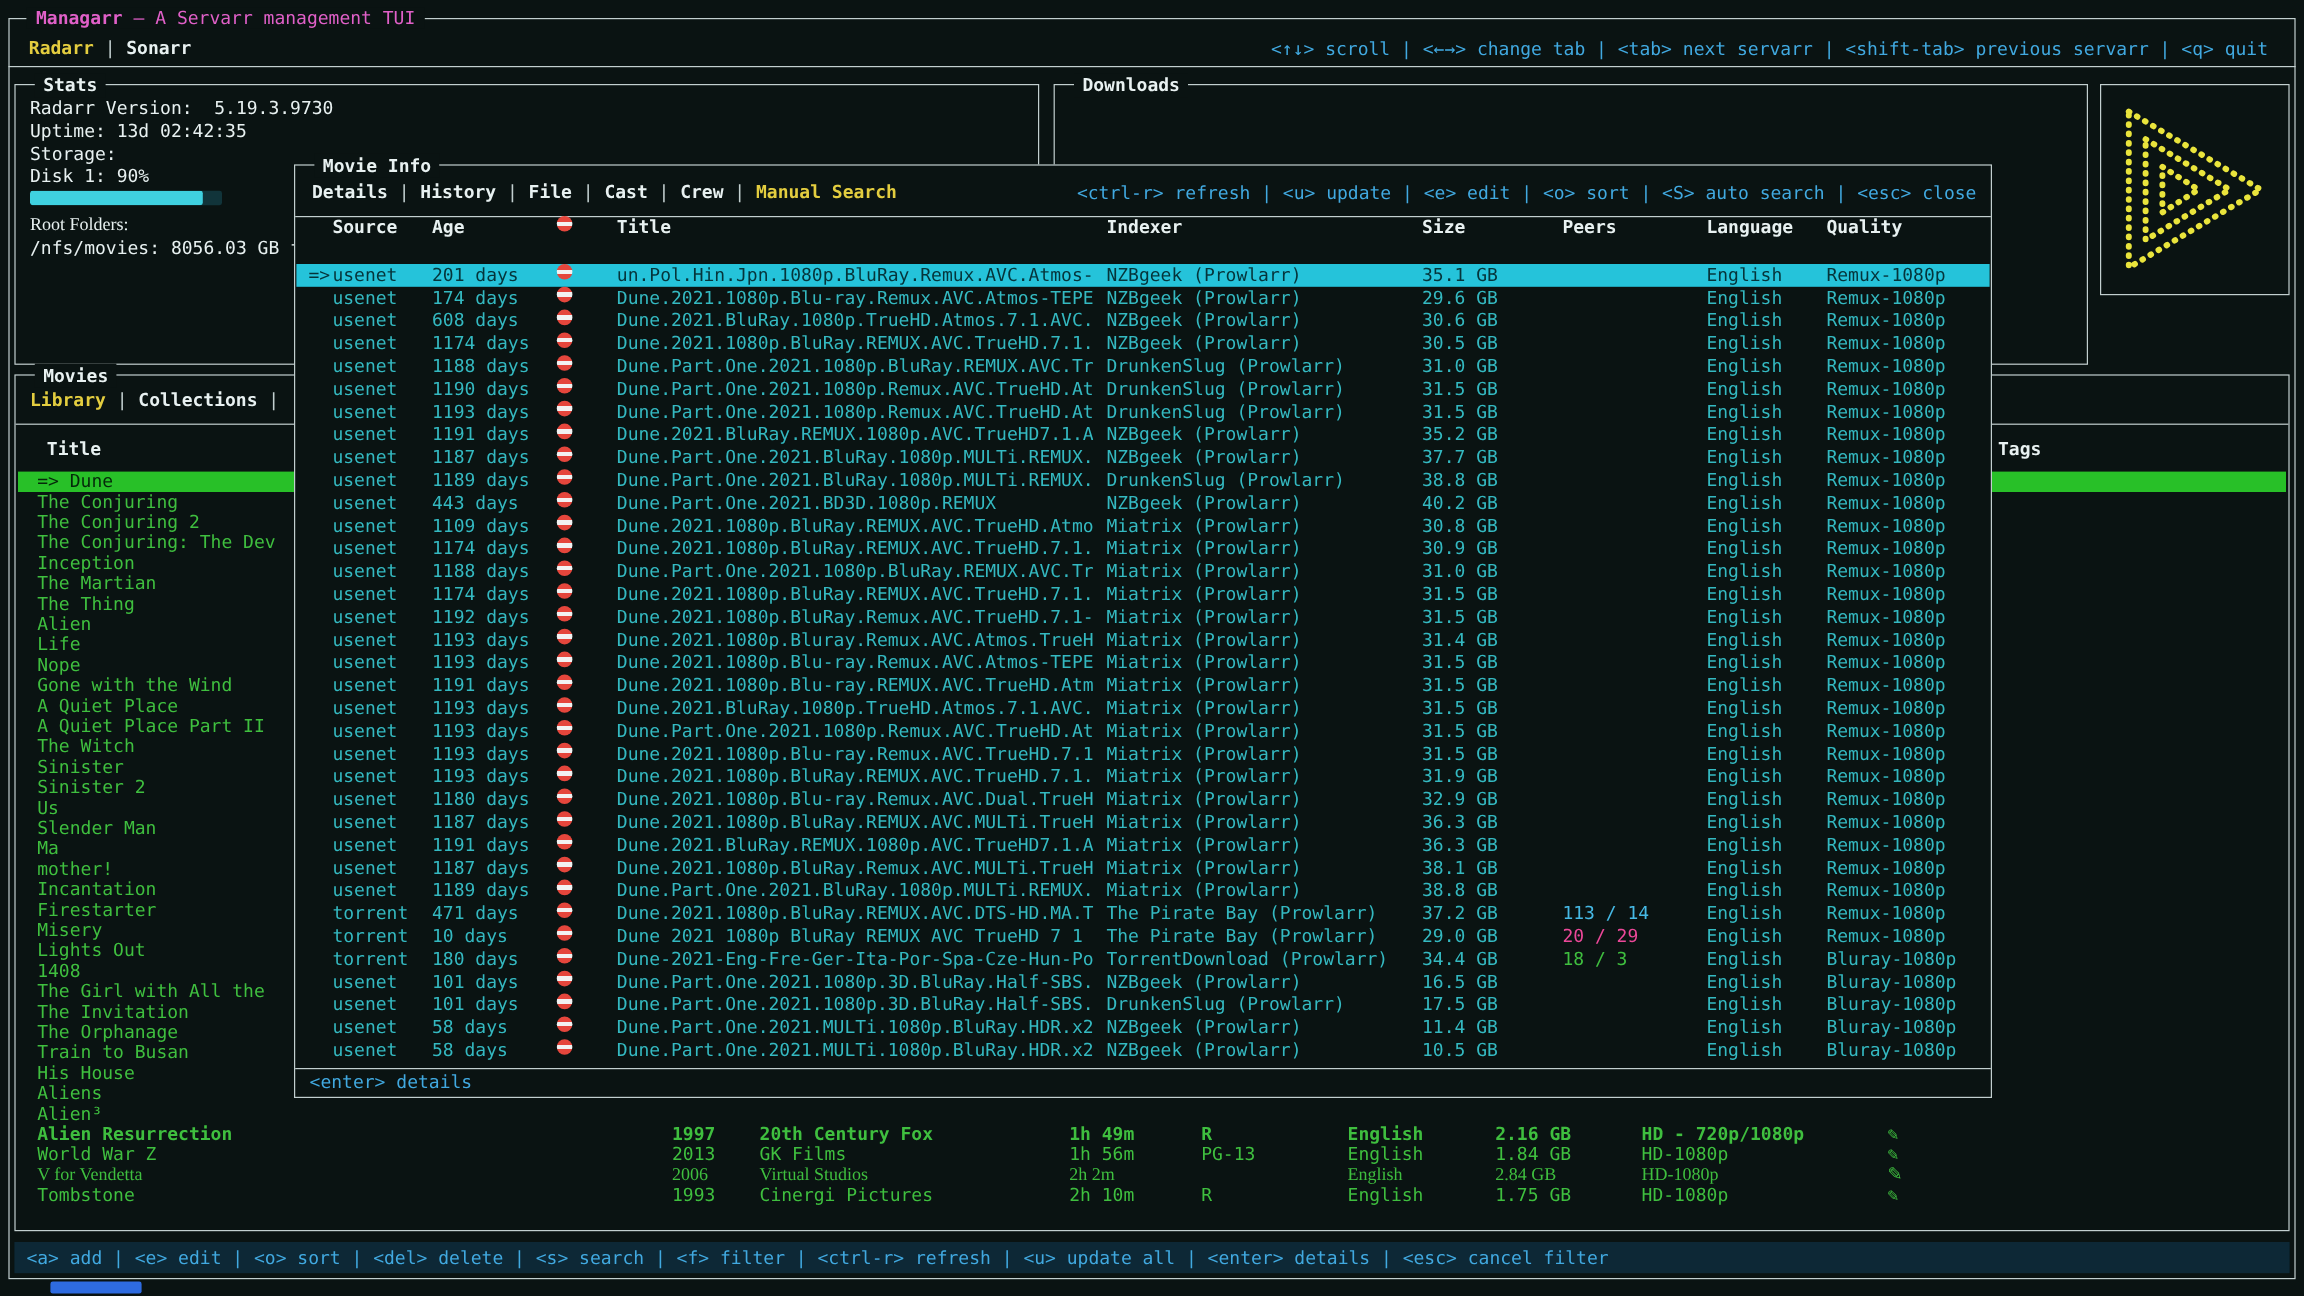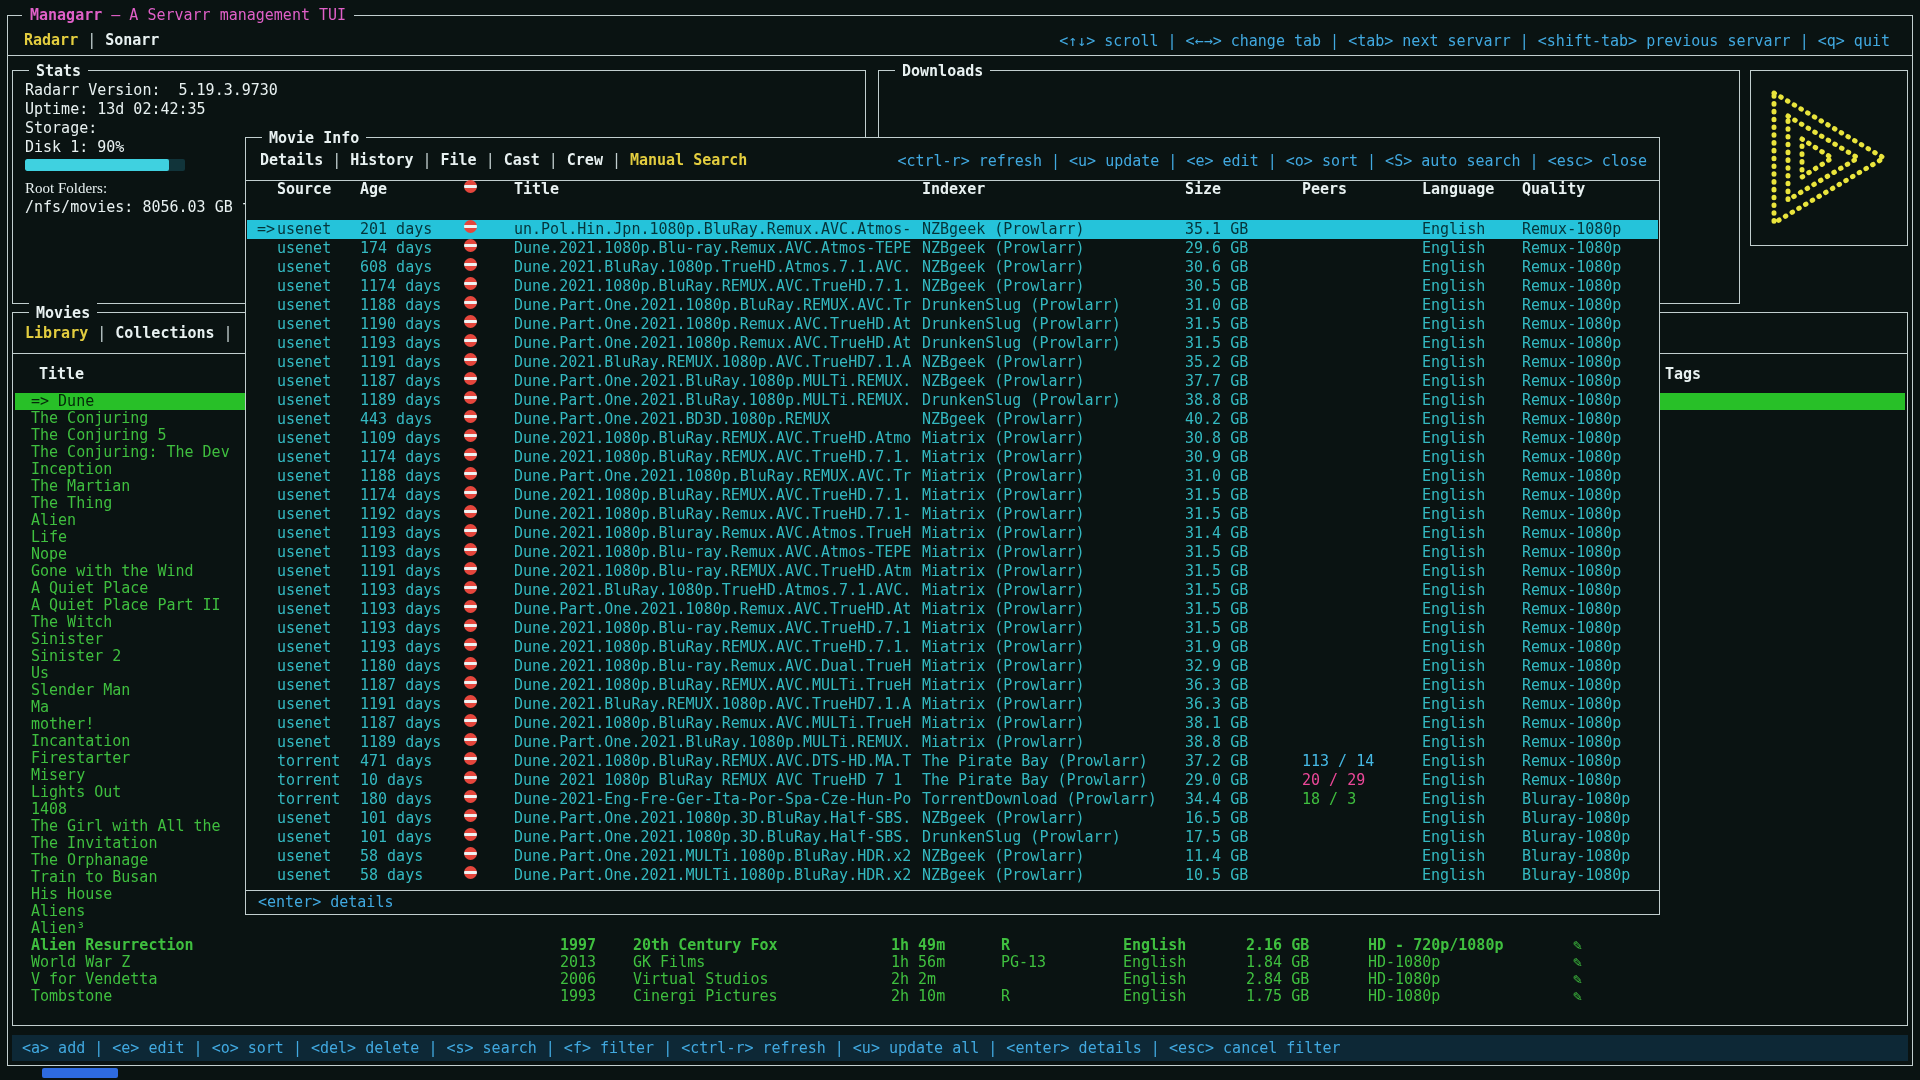--- a/index.html
+++ b/index.html
@@ -95,21 +95,21 @@
       <span class="cell mh-tags">Tags</span>
     </div>
     <div class="tbody" style="left:0;right:0;top:80px;height:614px;">
         <div class="movie-row sel" style="top: 0px;">
           <span class="flow">=&gt; Dune</span>
         </div>
         <div class="movie-row" style="top: 17px;">
           <span class="flow">The Conjuring</span>
         </div>
         <div class="movie-row" style="top: 34px;">
-          <span class="flow">The Conjuring 5</span>
+          <span class="flow">The Conjuring 2</span>
         </div>
         <div class="movie-row" style="top: 51px;">
           <span class="flow">The Conjuring: The Dev</span>
         </div>
         <div class="movie-row" style="top: 68px;">
           <span class="flow">Inception</span>
         </div>
         <div class="movie-row" style="top: 85px;">
           <span class="flow">The Martian</span>
         </div>
@@ -206,21 +206,21 @@
           <span class="flow">World War Z</span>
           <span class="cell mc-year">2013</span>
           <span class="cell mc-studio">GK Films</span>
           <span class="cell mc-runtime">1h 56m</span>
           <span class="cell mc-rating">PG-13</span>
           <span class="cell mc-language">English</span>
           <span class="cell mc-size">1.84 GB</span>
           <span class="cell mc-quality">HD-1080p</span>
           <span class="cell mc-icon pencil">✎</span>
         </div>
-        <div class="movie-row" style="top: 578px;">
+        <div class="movie-row" style="top: 578px; font-family: Liberation Serif, serif;">
           <span class="flow">V for Vendetta</span>
           <span class="cell mc-year">2006</span>
           <span class="cell mc-studio">Virtual Studios</span>
           <span class="cell mc-runtime">2h 2m</span>
           <span class="cell mc-language">English</span>
           <span class="cell mc-size">2.84 GB</span>
           <span class="cell mc-quality">HD-1080p</span>
           <span class="cell mc-icon pencil">✎</span>
         </div>
         <div class="movie-row" style="top: 595px;">

